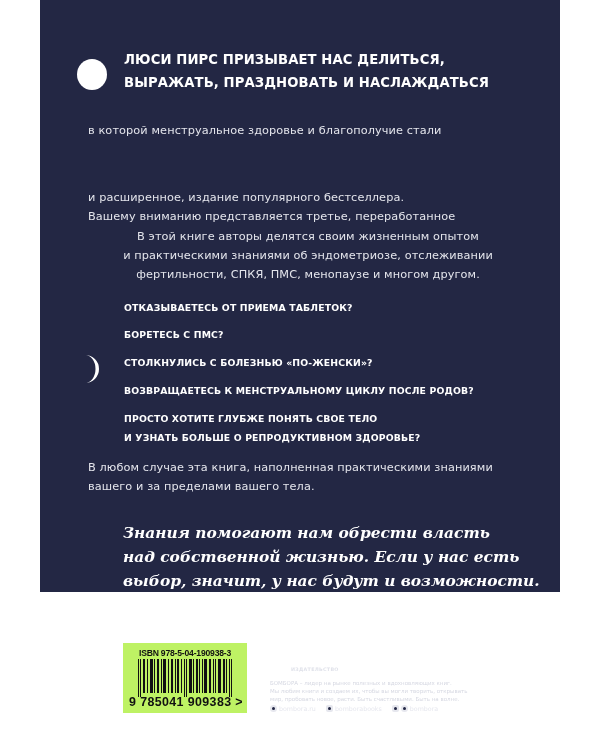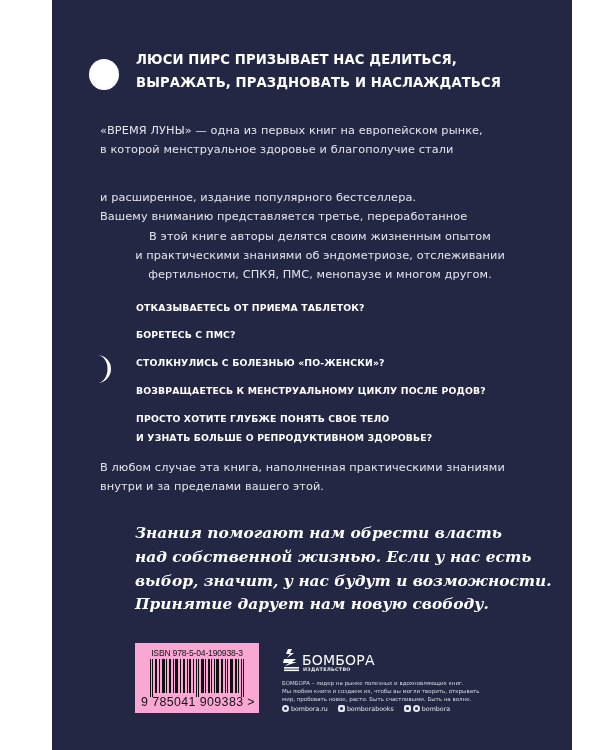--- a/index.html
+++ b/index.html
@@ -1,20 +1,20 @@
 <!DOCTYPE html>
 <html><head>
   <meta charset="utf-8">
   <style>
     * { margin: 0; padding: 0; box-sizing: border-box; }
     html, body { width: 600px; height: 750px; background: #ffffff; overflow: hidden; }
     body { position: relative; font-family: "DejaVu Sans", sans-serif; }
     .cover {
-      position: absolute; left: 40px; top: 0; width: 520px; height: 750px;
-      background: #232744; color: #ffffff; margin-left: 12px;
+      position: absolute; left: 40px; top: 0; width: 520px; height: 592px;
+      background: #232744; color: #ffffff;
     }
     .full-moon {
       position: absolute; left: 37px; top: 59px; width: 30px; height: 31px;
       border-radius: 50%; background: #ffffff;
     }
     .headline {
       position: absolute; left: 84px; top: 49px; width: 420px;
       font-family: "DejaVu Sans", sans-serif; font-weight: bold;
       font-size: 13.2px; line-height: 22.5px; letter-spacing: 0.1px;
       color: #ffffff;
@@ -36,21 +36,21 @@
       position: absolute; left: 36px; top: 354px; width: 30px; height: 30px;
     }
     .quote {
       position: absolute; left: 83px; top: 522px; width: 440px;
       font-family: "DejaVu Serif", serif; font-style: italic; font-weight: bold;
       font-size: 15.4px; line-height: 23.8px; color: #ffffff;
     }
     .quote div { white-space: nowrap; }
     .barcode-box {
       position: absolute; left: 83px; top: 643px; width: 124px; height: 70px;
-      background: #f9a8d4; color: #111111;
+      background: #bef264; color: #111111; font-weight: bold;
     }
     .isbn-text {
       position: absolute; left: 0; top: 5px; width: 124px; text-align: center;
       font-family: "Liberation Sans", sans-serif; font-size: 8.6px; letter-spacing: -0.2px;
     }
     .bars { position: absolute; left: 15px; top: 16px; width: 94px; height: 38px; }
     .ean-digits {
       position: absolute; left: 6px; top: 52px; width: 116px;
       font-family: "Liberation Sans", sans-serif; font-size: 12.4px; letter-spacing: 0.4px;
       white-space: nowrap;
@@ -94,21 +94,20 @@
 <div class="cover">
 
   <div class="full-moon"></div>
 
   <div class="headline">
     <div>ЛЮСИ ПИРС ПРИЗЫВАЕТ НАС ДЕЛИТЬСЯ,</div>
     <div>ВЫРАЖАТЬ, ПРАЗДНОВАТЬ И НАСЛАЖДАТЬСЯ</div>
   </div>
 
   <div class="para" style="top:121px;">
-    <div>«ВРЕМЯ ЛУНЫ» — одна из первых книг на европейском рынке,</div>
     <div>в которой менструальное здоровье и благополучие стали</div>
   </div>
 
   <div class="para" style="top:188px;">
     <div>и расширенное, издание популярного бестселлера.</div>
     <div>Вашему вниманию представляется третье, переработанное</div>
   </div>
 
   <div class="para" style="top:227px;text-align:center;">
     <div>В этой книге авторы делятся своим жизненным опытом</div>
@@ -124,21 +123,21 @@
     <div class="q-item" style="top:0px;">ОТКАЗЫВАЕТЕСЬ ОТ ПРИЕМА ТАБЛЕТОК?</div>
     <div class="q-item" style="top:27px;">БОРЕТЕСЬ С ПМС?</div>
     <div class="q-item" style="top:55px;">СТОЛКНУЛИСЬ С БОЛЕЗНЬЮ «ПО-ЖЕНСКИ»?</div>
     <div class="q-item" style="top:83px;">ВОЗВРАЩАЕТЕСЬ К МЕНСТРУАЛЬНОМУ ЦИКЛУ ПОСЛЕ РОДОВ?</div>
     <div class="q-item" style="top:111px;">ПРОСТО ХОТИТЕ ГЛУБЖЕ ПОНЯТЬ СВОЕ ТЕЛО</div>
     <div class="q-item" style="top:130px;">И УЗНАТЬ БОЛЬШЕ О РЕПРОДУКТИВНОМ ЗДОРОВЬЕ?</div>
   </div>
 
   <div class="para" style="top:458px;">
     <div>В любом случае эта книга, наполненная практическими знаниями</div>
-    <div>внутри и за пределами вашего этой.</div>
+    <div>вашего и за пределами вашего тела.</div>
   </div>
 
   <div class="quote">
     <div>Знания помогают нам обрести власть</div>
     <div>над собственной жизнью. Если у нас есть</div>
     <div>выбор, значит, у нас будут и возможности.</div>
     <div>Принятие дарует нам новую свободу.</div>
   </div>
 
   <div class="barcode-box">

